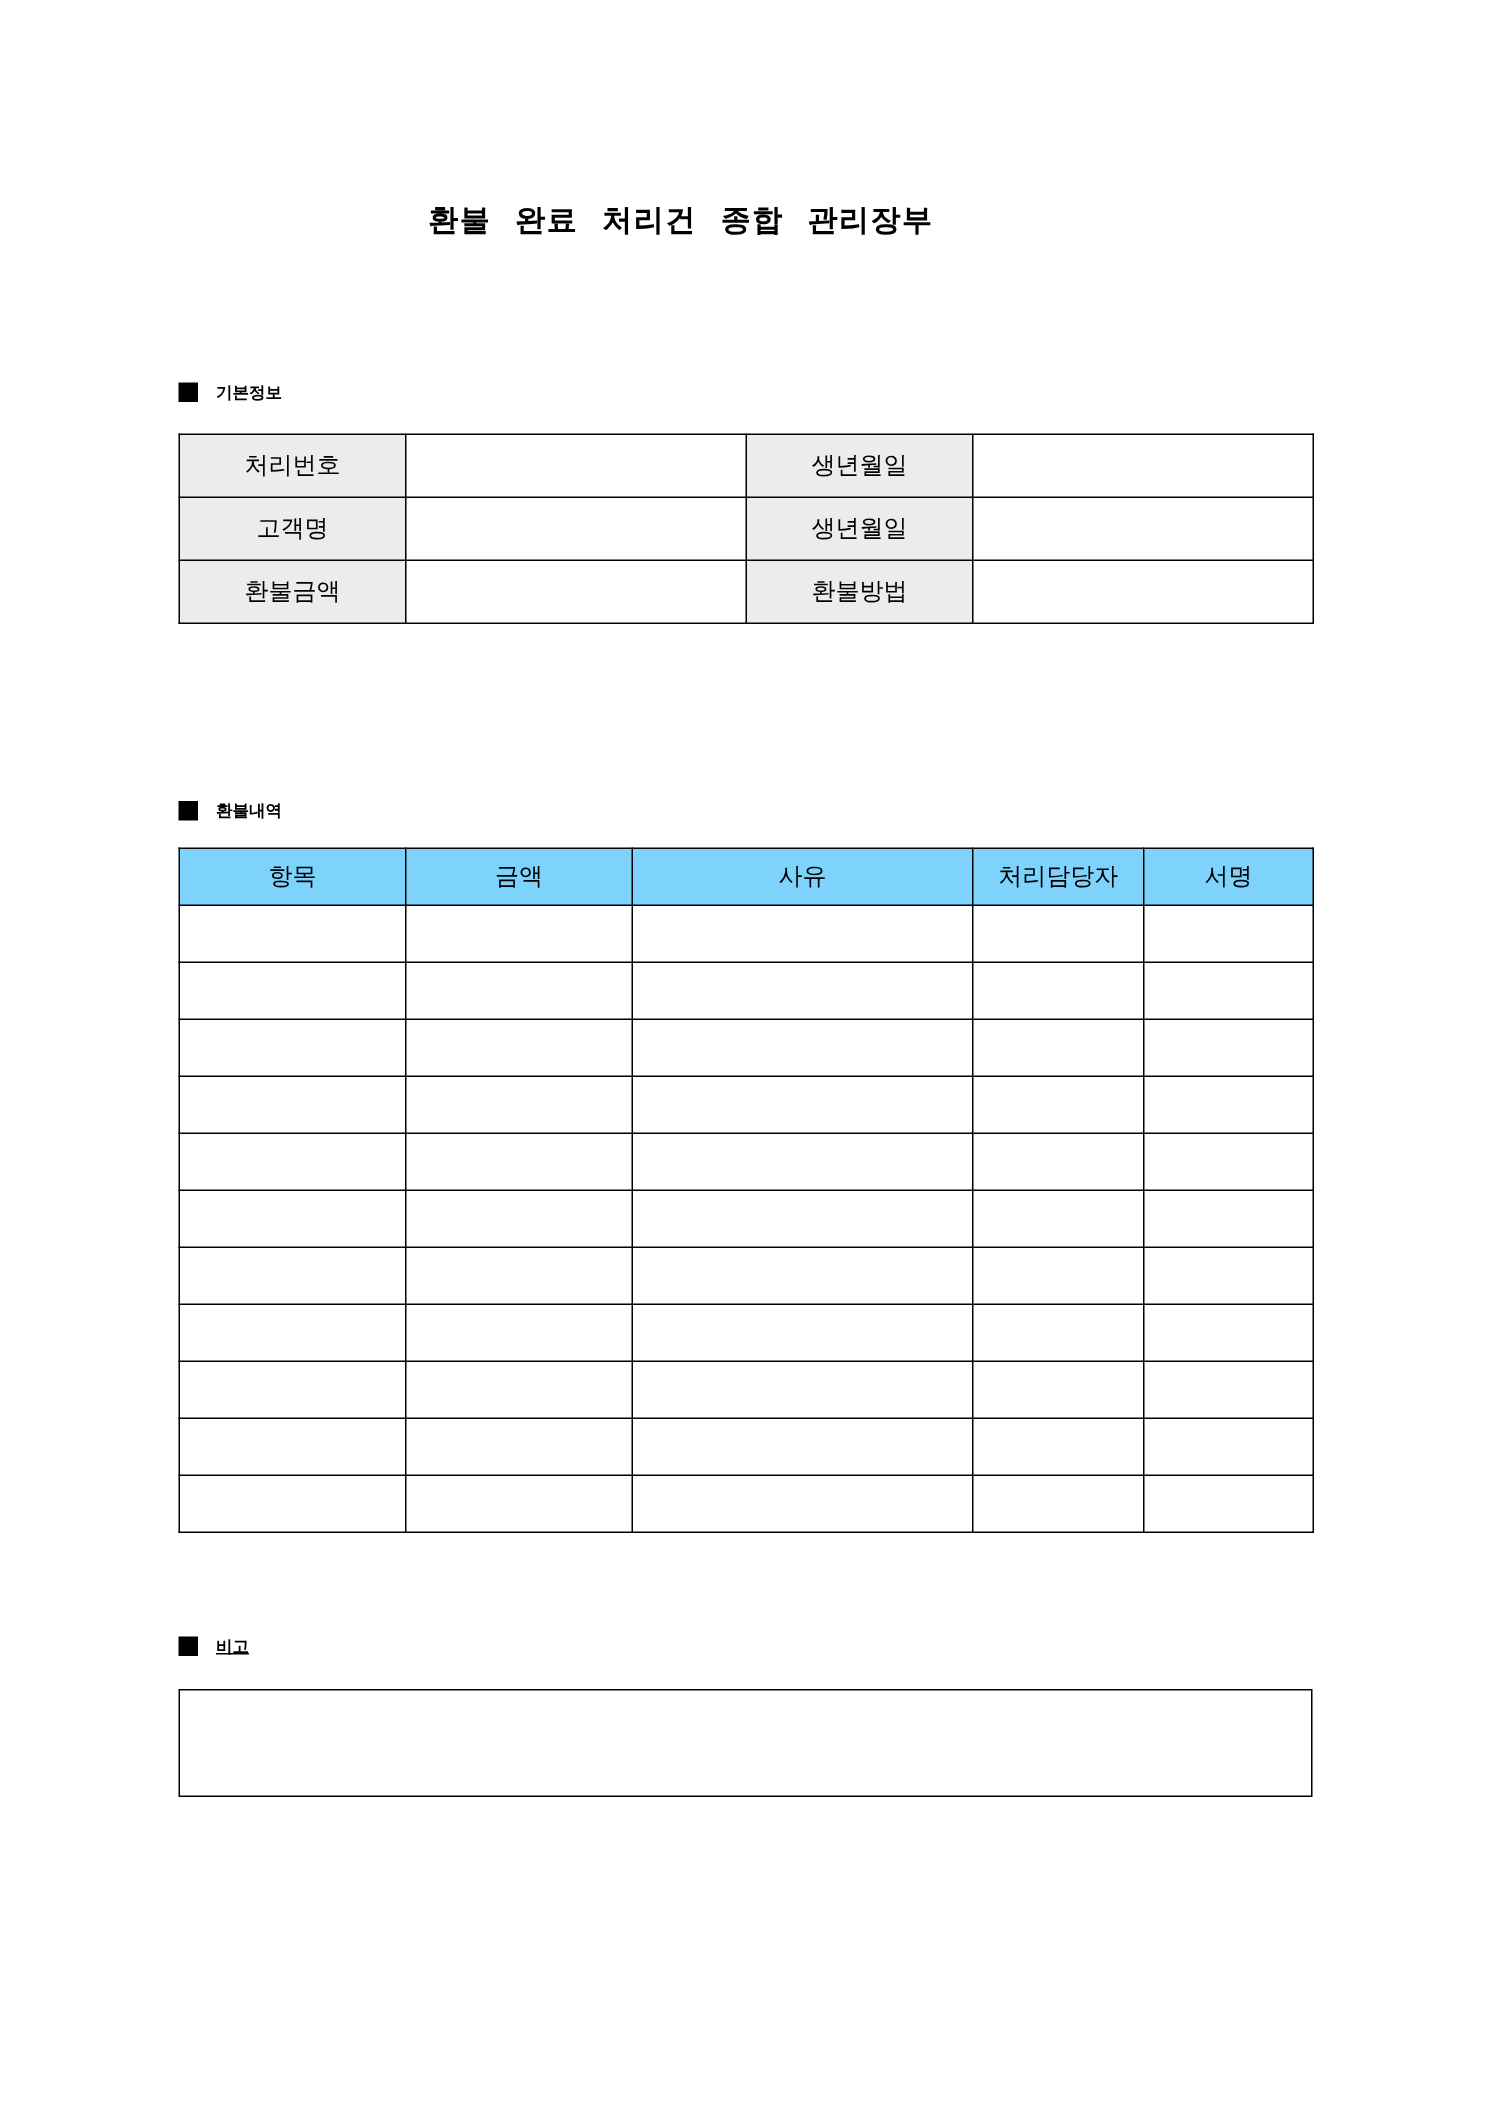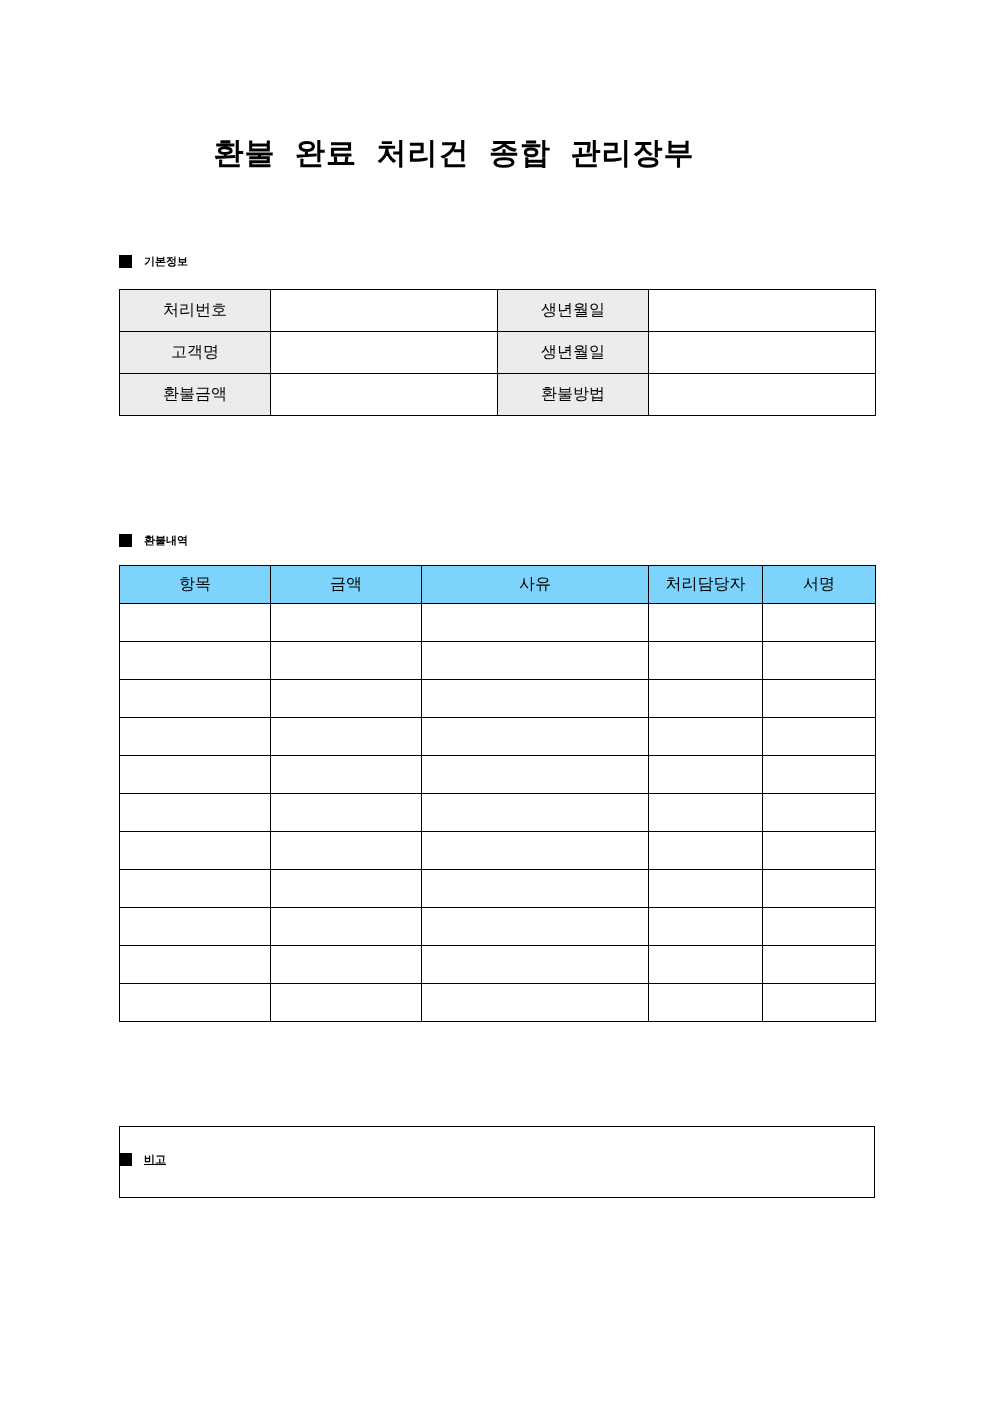--- a/index.html
+++ b/index.html
@@ -1,17 +1,17 @@
 <!DOCTYPE html>
 <html><head>
 <meta charset="utf-8">
 <style>
   html, body { margin: 0; padding: 0; background: #ffffff; }
   body { width: 992px; height: 1403px; position: relative; font-family: "DejaVu Sans", "Liberation Sans", sans-serif; color: #000; }
-  .title { position: absolute; top: 133px; left: 0; width: 908px; text-align: center; font-size: 30px; font-weight: bold; letter-spacing: 1px; word-spacing: 8px; }
+  .title { position: absolute; top: 133px; left: 0; width: 908px; text-align: center; font-size: 20px; font-weight: bold; letter-spacing: 1px; word-spacing: 8px; }
   .section-h { position: absolute; left: 119px; font-size: 11px; font-weight: bold; display: flex; align-items: center; }
   .section-h .sq { display: inline-block; width: 13px; height: 13px; background: #000; margin-right: 12px; }
   table { border-collapse: collapse; position: absolute; left: 119px; table-layout: fixed; padding-left: 37px; }
   td, th { border: 1px solid #000; padding: 0; font-size: 16px; font-weight: normal; text-align: center; vertical-align: middle; }
   .lbl { background: #ececec; }
   .basic td { height: 41px; }
   .refund th { height: 37px; background: #7dd3fc; }
   .refund td { height: 37px; }
   .notes { position: absolute; left: 119px; top: 1126px; width: 754px; height: 70px; border: 1px solid #000; }
 </style>
@@ -150,18 +150,18 @@
       <tr>
         <td></td>
         <td></td>
         <td></td>
         <td></td>
         <td></td>
       </tr>
     </tbody>
 </table>
 
-<div class="section-h" style="top:1152px;text-decoration:underline;">
+<div class="section-h" style="top:1090px;text-decoration:underline;">
   <span class="sq"></span>
   <span>비고</span>
 </div>
 
 <div class="notes"></div>
 
 </body></html>

